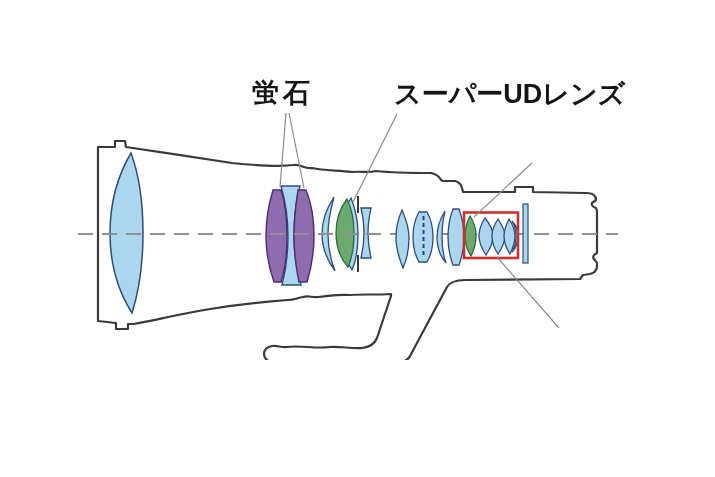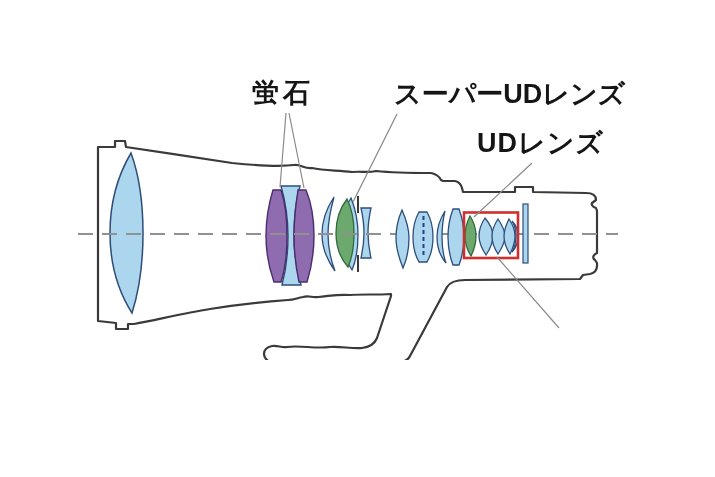--- a/index.html
+++ b/index.html
@@ -179,15 +179,14 @@
       <line x1="286" y1="113" x2="280" y2="187"></line>
       <line x1="289" y1="113" x2="304" y2="188"></line>
       <line x1="397" y1="114" x2="353" y2="202"></line>
       <line x1="532" y1="163" x2="474" y2="217"></line>
       <line x1="497" y1="257" x2="559" y2="328"></line>
     </g>
   </svg>
 
   <div class="label label-fluorite">蛍石</div>
   <div class="label label-super-ud">スーパーUDレンズ</div>
-  <div class="label label-ud">UDレンズ</div>
 
 </div>
 
 </body></html>

